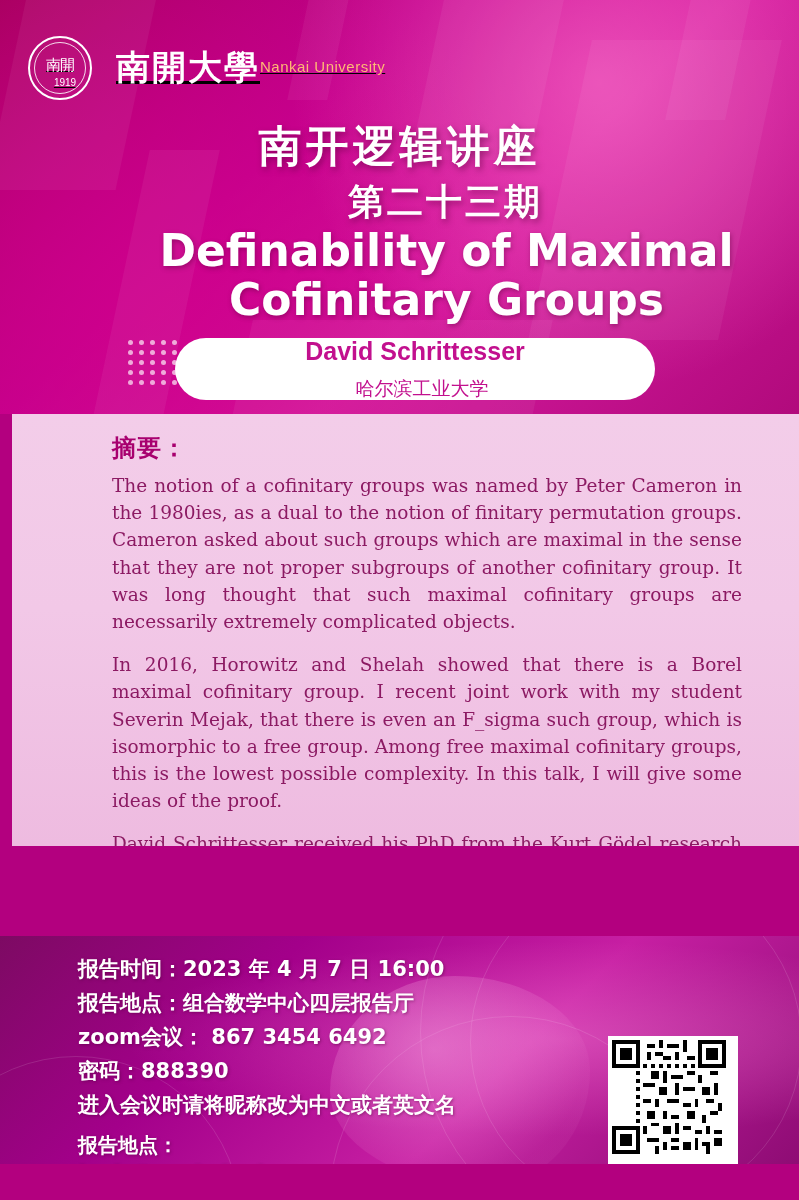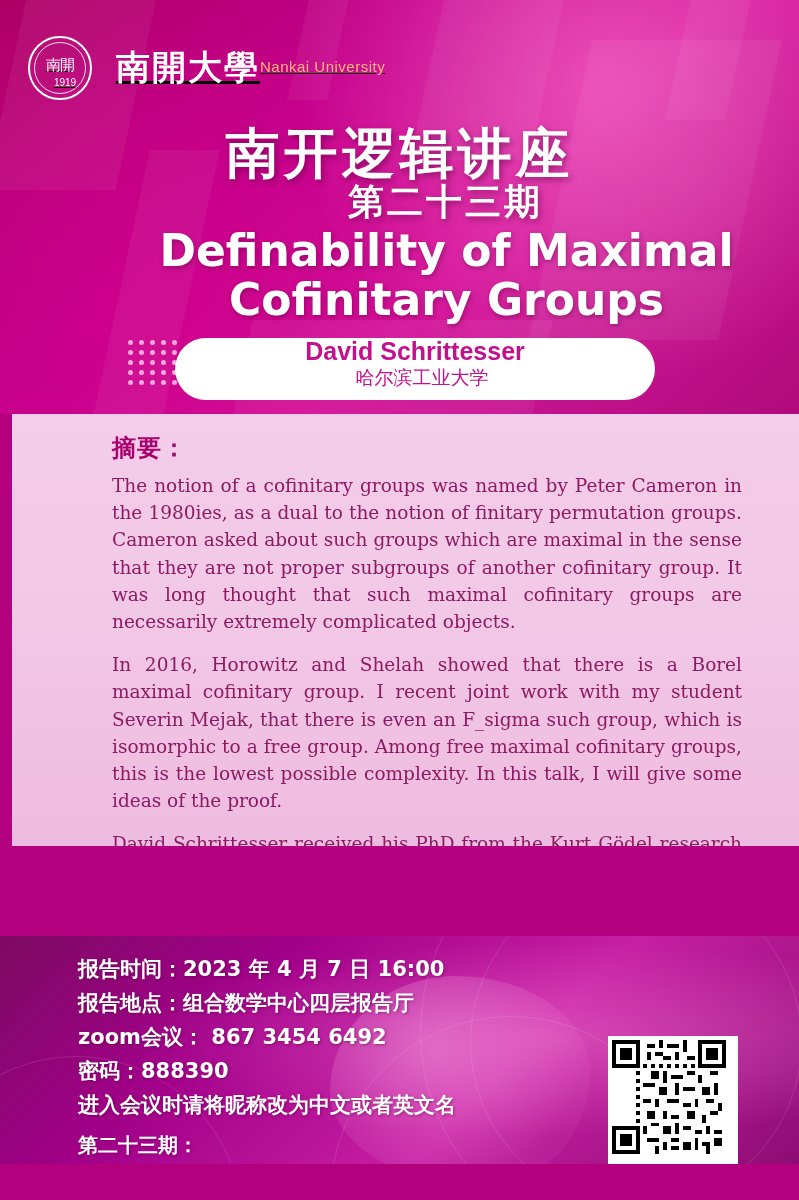--- a/index.html
+++ b/index.html
@@ -101,21 +101,21 @@
   }
 
   
   .title-cn {
     position: absolute;
     top: 118px; left: 0; width: 799px;
     text-align: center;
     color: #ffffff;
     font-family: "DejaVu Sans", sans-serif;
     font-weight: bold;
-    font-size: 54px;
+    font-size: 43px;
     letter-spacing: 4px;
     text-shadow: 2px 3px 6px rgba(90,0,60,0.55);
     z-index: 5;
   }
   .title-cn-sub {
     position: absolute;
     top: 178px; left: 0; width: 799px;
     text-align: center;
     color: #ffffff;
     font-family: "DejaVu Sans", sans-serif;
@@ -160,21 +160,21 @@
   .speaker-pill {
     position: absolute;
     left: 175px; top: 338px;
     width: 480px; height: 62px;
     background: #ffffff;
     border-radius: 31px;
     z-index: 7;
     display: flex;
     flex-direction: column;
     align-items: center;
-    justify-content: flex-start;
+    justify-content: space-between;
   }
   .speaker-name {
     color: #c2108e;
     font-size: 25px;
     font-weight: bold;
     line-height: 1.05;
     font-family: "Liberation Sans", sans-serif;
   }
   .speaker-affil {
     color: #c2108e;
@@ -365,21 +365,21 @@
 
     <div class="info-list">
       <div class="info-line">报告时间：2023 年 4 月 7 日 16:00</div>
       <div class="info-line">报告地点：组合数学中心四层报告厅</div>
       <div class="info-line">zoom会议： 867 3454 6492</div>
       <div class="info-line">密码：888390</div>
       <div class="info-line">进入会议时请将昵称改为中文或者英文名</div>
     </div>
 
     <div class="subscribe">
-      <div>第二十三期：</div>
+      <div>报告地点：</div>
       <div>logic@nankai.edu.cn</div>
     </div>
 
     <div class="qr">
       <svg width="114" height="114" viewBox="0 0 29 29" shape-rendering="crispEdges" aria-hidden="true">
         <rect width="29" height="29" fill="#ffffff"></rect>
         <g fill="#000000">
 
           <rect x="0" y="0" width="7" height="1"></rect>
             <rect x="0" y="6" width="7" height="1"></rect>

